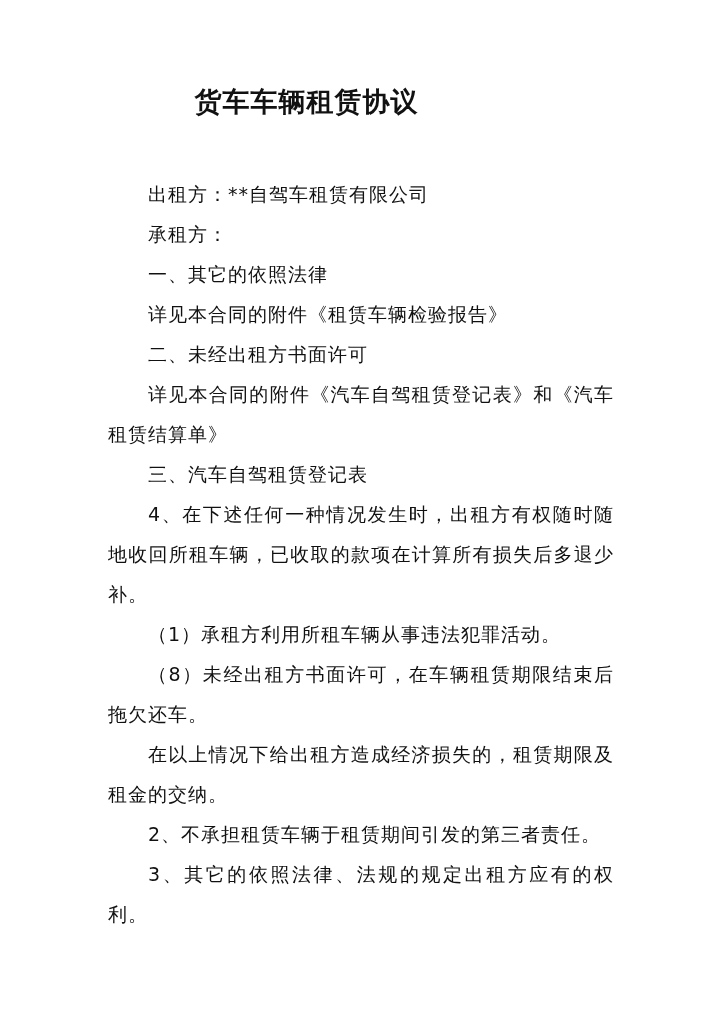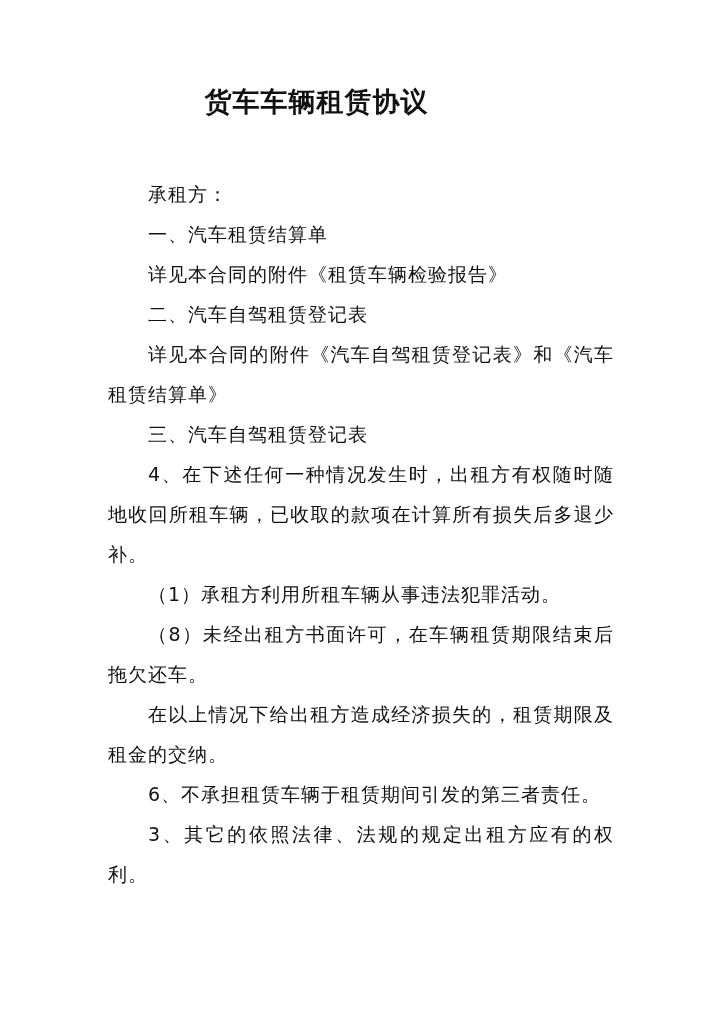--- a/index.html
+++ b/index.html
@@ -1,34 +1,35 @@
 <!DOCTYPE html>
 <html><head>
 <meta charset="utf-8">
 <style>
   html, body { margin: 0; padding: 0; background: #ffffff; }
   body { width: 720px; height: 1017px; position: relative; overflow: hidden;
          font-family: "DejaVu Sans", "Liberation Sans", sans-serif; color: #111; }
-  .title { position: absolute; top: 84px; left: 12px; width: 609px; text-align: center;
+  .title { position: absolute; top: 84px; left: 2px; width: 609px; text-align: center;
            font-size: 27px; font-weight: bold; letter-spacing: 1px; }
   .body { position: absolute; top: 174px; left: 108px; width: 506px; }
   .p { font-size: 19px; line-height: 40px; margin: 0; text-indent: 40px;
        text-align: justify; letter-spacing: 1px; }
 </style>
 </head>
 <body>
 
 <div class="title">货车车辆租赁协议</div>
 
 <div class="body">
+  <p class="p">出租方：**自驾车租赁有限公司</p>
   <p class="p">承租方：</p>
-  <p class="p">一、汽车租赁结算单</p>
+  <p class="p">一、其它的依照法律</p>
   <p class="p">详见本合同的附件《租赁车辆检验报告》</p>
-  <p class="p">二、汽车自驾租赁登记表</p>
+  <p class="p">二、未经出租方书面许可</p>
   <p class="p">详见本合同的附件《汽车自驾租赁登记表》和《汽车租赁结算单》</p>
   <p class="p">三、汽车自驾租赁登记表</p>
   <p class="p">4、在下述任何一种情况发生时，出租方有权随时随地收回所租车辆，已收取的款项在计算所有损失后多退少补。</p>
   <p class="p">（1）承租方利用所租车辆从事违法犯罪活动。</p>
   <p class="p">（8）未经出租方书面许可，在车辆租赁期限结束后拖欠还车。</p>
   <p class="p">在以上情况下给出租方造成经济损失的，租赁期限及租金的交纳。</p>
-  <p class="p">6、不承担租赁车辆于租赁期间引发的第三者责任。</p>
+  <p class="p">2、不承担租赁车辆于租赁期间引发的第三者责任。</p>
   <p class="p">3、其它的依照法律、法规的规定出租方应有的权利。</p>
 </div>
 
 </body></html>

